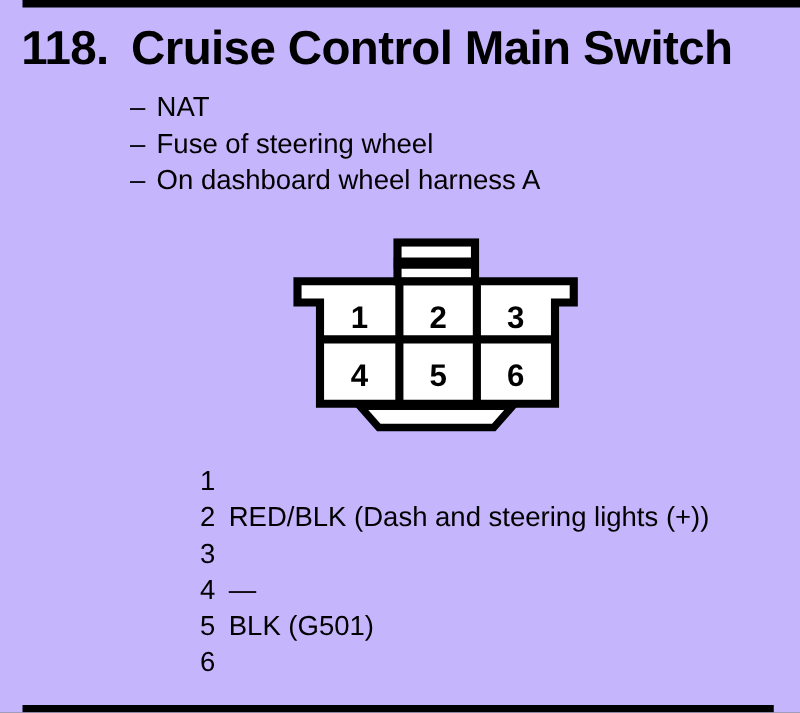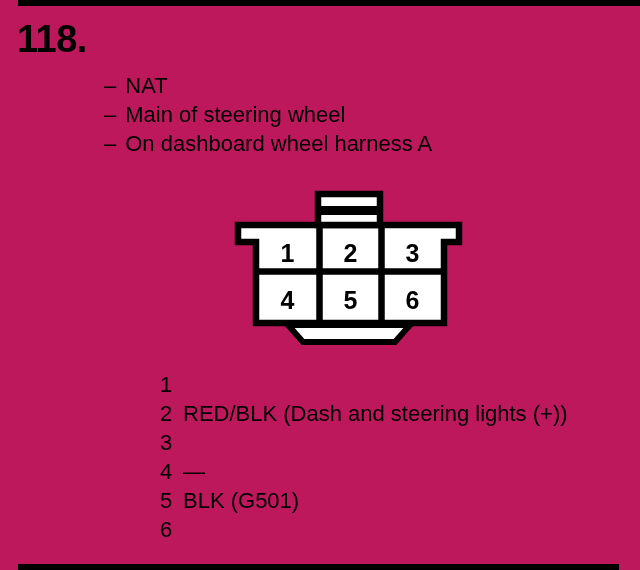--- a/index.html
+++ b/index.html
@@ -1,19 +1,19 @@
 <!DOCTYPE html>
 <html><head>
 <meta charset="utf-8">
 <style>
   html,body{margin:0;padding:0;background:#888;}
   .page{
     position:relative;
     width:640px;height:570px;
-    background:#be185d;
+    background:#c4b5fd;
     overflow:hidden;
     font-family:"Liberation Sans", sans-serif;
     color:#000;
   }
   .scan-edge{position:absolute;background:#000;}
   .scan-edge.top{left:18px;top:0;width:622px;height:6px;}
   .scan-edge.bottom{left:18px;top:564px;width:601px;height:6px;}
 
   .title-row{
     position:absolute;left:17px;top:20px;
@@ -46,30 +46,31 @@
 </style>
 </head>
 <body>
 
 <div class="page">
 
   <div class="scan-edge top"></div>
 
   <div class="title-row">
     <span>118.</span>
+    <span>Cruise Control Main Switch</span>
   </div>
 
   <div class="details">
     <div class="detail-line">
       <span class="dash">–</span>
       <span>NAT</span>
     </div>
     <div class="detail-line">
       <span class="dash">–</span>
-      <span>Main of steering wheel</span>
+      <span>Fuse of steering wheel</span>
     </div>
     <div class="detail-line">
       <span class="dash">–</span>
       <span>On dashboard wheel harness A</span>
     </div>
   </div>
 
   <svg class="connector-svg" width="280" height="160" viewBox="0 0 280 160">
 
     <path d="M 88 137 L 210 137 L 195 154 L 103 154 Z" fill="#ffffff" stroke="#000000" stroke-width="6"></path>

